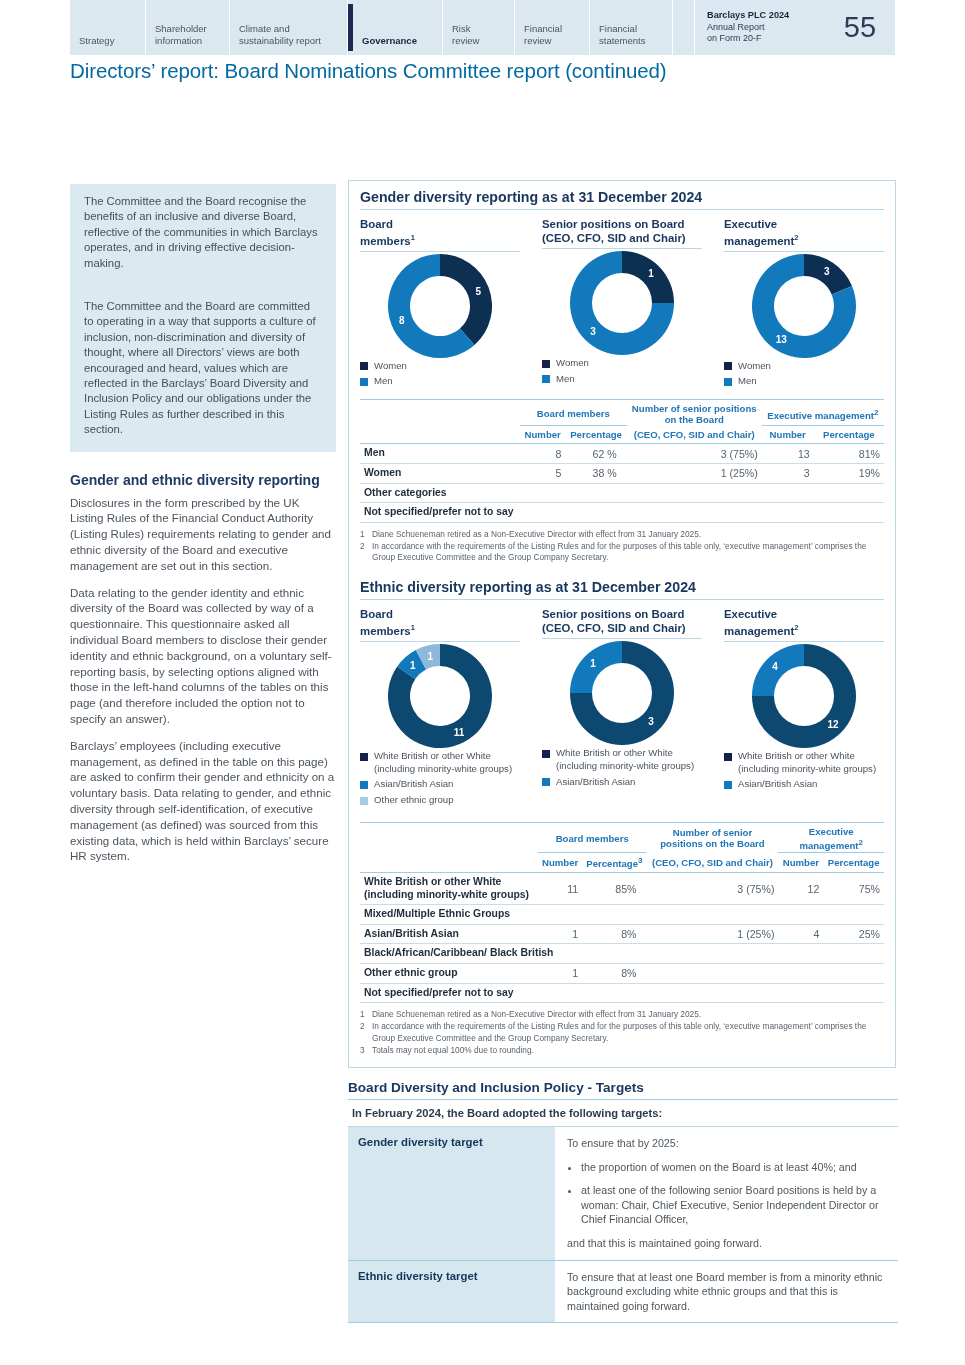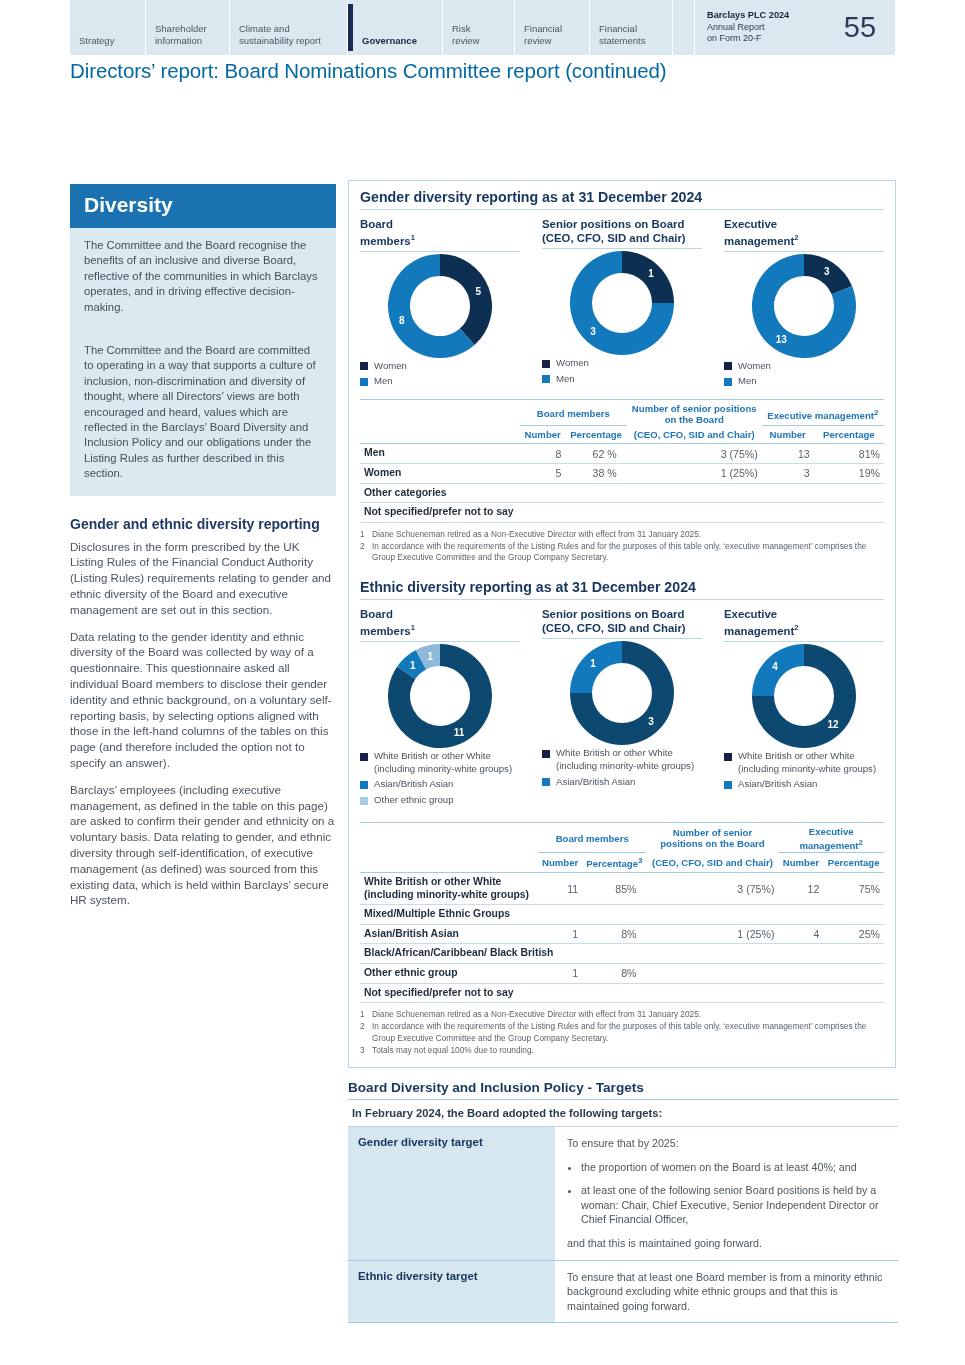--- a/index.html
+++ b/index.html
@@ -156,21 +156,20 @@
     <div class="rp-bold">Barclays PLC 2024</div>
     <div>Annual Report</div>
     <div>on Form 20-F</div>
   </div>
   <div class="nav-pageno">55</div>
 </div>
 
 <div class="page-title">Directors’ report: Board Nominations Committee report (continued)</div>
 
 <div class="leftcol">
-  <div class="diversity-head">Diversity</div>
   <div class="diversity-body">
     <p>The Committee and the Board recognise the benefits of an inclusive and diverse Board, reflective of the communities in which Barclays operates, and in driving effective decision-making.</p>
     <p>The Committee and the Board are committed to operating in a way that supports a culture of inclusion, non-discrimination and diversity of thought, where all Directors’ views are both encouraged and heard, values which are reflected in the Barclays’ Board Diversity and Inclusion Policy and our obligations under the Listing Rules as further described in this section.</p>
   </div>
   <div class="sub-head">Gender and ethnic diversity reporting</div>
   <div class="left-text">
     <p>Disclosures in the form prescribed by the UK Listing Rules of the Financial Conduct Authority (Listing Rules) requirements relating to gender and ethnic diversity of the Board and executive management are set out in this section.</p>
     <p>Data relating to the gender identity and ethnic diversity of the Board was collected by way of a questionnaire. This questionnaire asked all individual Board members to disclose their gender identity and ethnic background, on a voluntary self-reporting basis, by selecting options aligned with those in the left-hand columns of the tables on this page (and therefore included the option not to specify an answer).</p>
     <p>Barclays’ employees (including executive management, as defined in the table on this page) are asked to confirm their gender and ethnicity on a voluntary basis. Data relating to gender, and ethnic diversity through self-identification, of executive management (as defined) was sourced from this existing data, which is held within Barclays’ secure HR system.</p>
   </div>

